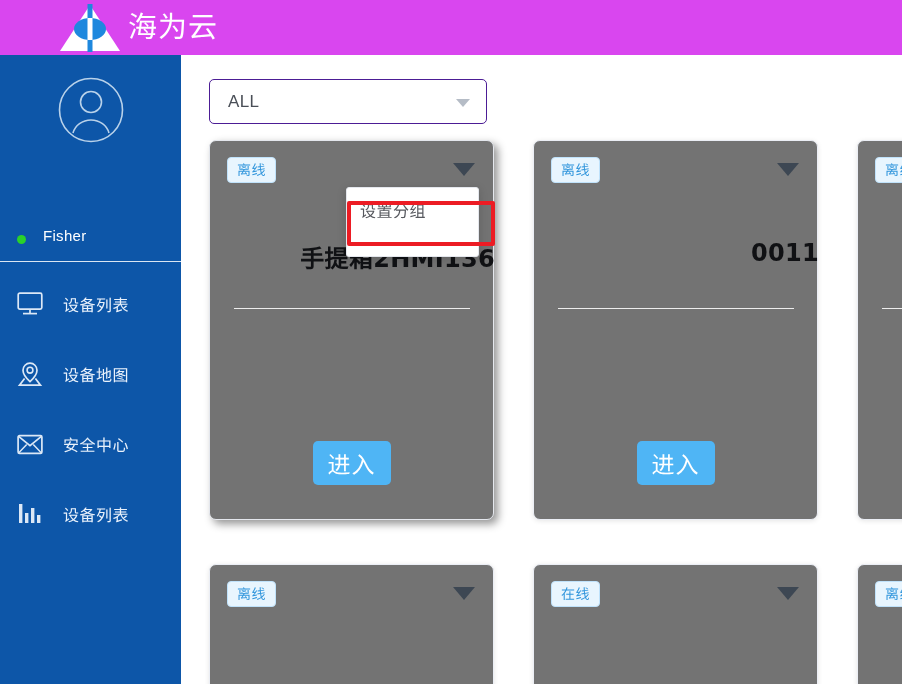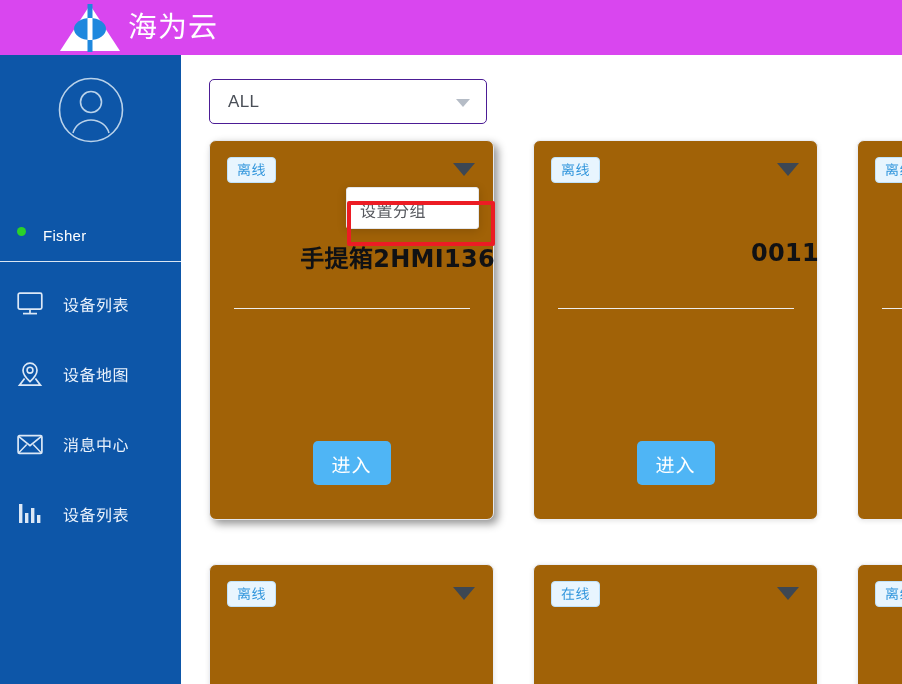--- a/index.html
+++ b/index.html
@@ -67,21 +67,21 @@
   }
   .avatar {
     width: 66px;
     height: 66px;
   }
   .user-row {
     position: absolute;
     top: 172px; left: 0;
     width: 181px;
     display: flex;
-    align-items: flex-start;
+    align-items: flex-end;
     padding-left: 17px;
   }
   .status-dot {
     width: 9px;
     height: 9px;
     border-radius: 50%;
     background: #2ad12a;
     flex: 0 0 auto;
   }
   .user-name {
@@ -169,21 +169,21 @@
   .cards {
     position: absolute;
     top: 85px; left: 0;
     width: 721px;
     height: 544px;
   }
   .card {
     position: absolute;
     width: 285px;
     height: 380px;
-    background: #a16207;
+    background: #737373;
     border: 1px solid #ebeef5;
     border-radius: 7px;
     box-shadow: 0 1px 5px rgba(0,0,0,.10);
     overflow: visible;
   }
   .card.raised {
     box-shadow: 4px 4px 8px rgba(0,0,0,.42);
     border-color: #e4e7ed;
   }
   .card-badge {
@@ -230,37 +230,37 @@
   .card-enter-btn {
     position: absolute;
     bottom: 34px; left: 50%;
     transform: translateX(-50%);
     width: 78px;
     height: 44px;
     background: #4fb5f5;
     border: none;
     border-radius: 5px;
     color: #ffffff;
-    font-size: 19px;
+    font-size: 23px;
     letter-spacing: 1px;
     cursor: pointer;
     font-family: Liberation Serif, serif;
   }
 
   
   .card-menu {
     position: absolute;
     top: 46px; left: 136px;
     width: 133px;
     background: #ffffff;
     border: 1px solid #e4e7ed;
     border-radius: 3px;
     box-shadow: 0 2px 10px rgba(0,0,0,.16);
     padding-top: 8px;
-    padding-bottom: 0;
+    padding-bottom: 28px;
     z-index: 25;
   }
   .card-menu-item {
     height: 32px;
     line-height: 32px;
     padding-left: 13px;
     font-size: 16px;
     color: #56585e;
     letter-spacing: .5px;
     cursor: pointer;
@@ -334,21 +334,21 @@
       </div>
 
       <div class="nav-item">
         <span class="nav-icon">
           <svg width="26" height="21" viewBox="0 0 26 21">
             <rect x="1.1" y="1.6" width="23.8" height="17.8" rx="1.4" fill="none" stroke="#dce8f6" stroke-width="1.7"></rect>
             <path d="M1.6 2.4 L13 11.6 L24.4 2.4" fill="none" stroke="#dce8f6" stroke-width="1.7"></path>
             <path d="M1.8 18.7 L9.7 10.6 M24.2 18.7 L16.3 10.6" fill="none" stroke="#dce8f6" stroke-width="1.5"></path>
           </svg>
         </span>
-        <span class="nav-label">消息中心</span>
+        <span class="nav-label">安全中心</span>
       </div>
 
 
       <div class="nav-item">
         <span class="nav-icon">
           <svg width="26" height="24" viewBox="0 0 26 24">
             <rect x="2" y="2" width="3.4" height="19" fill="#dce8f6"></rect>
             <rect x="8" y="11" width="3.4" height="10" fill="#dce8f6"></rect>
             <rect x="14" y="6" width="3.4" height="15" fill="#dce8f6"></rect>
             <rect x="20" y="13" width="3.4" height="8" fill="#dce8f6"></rect>

